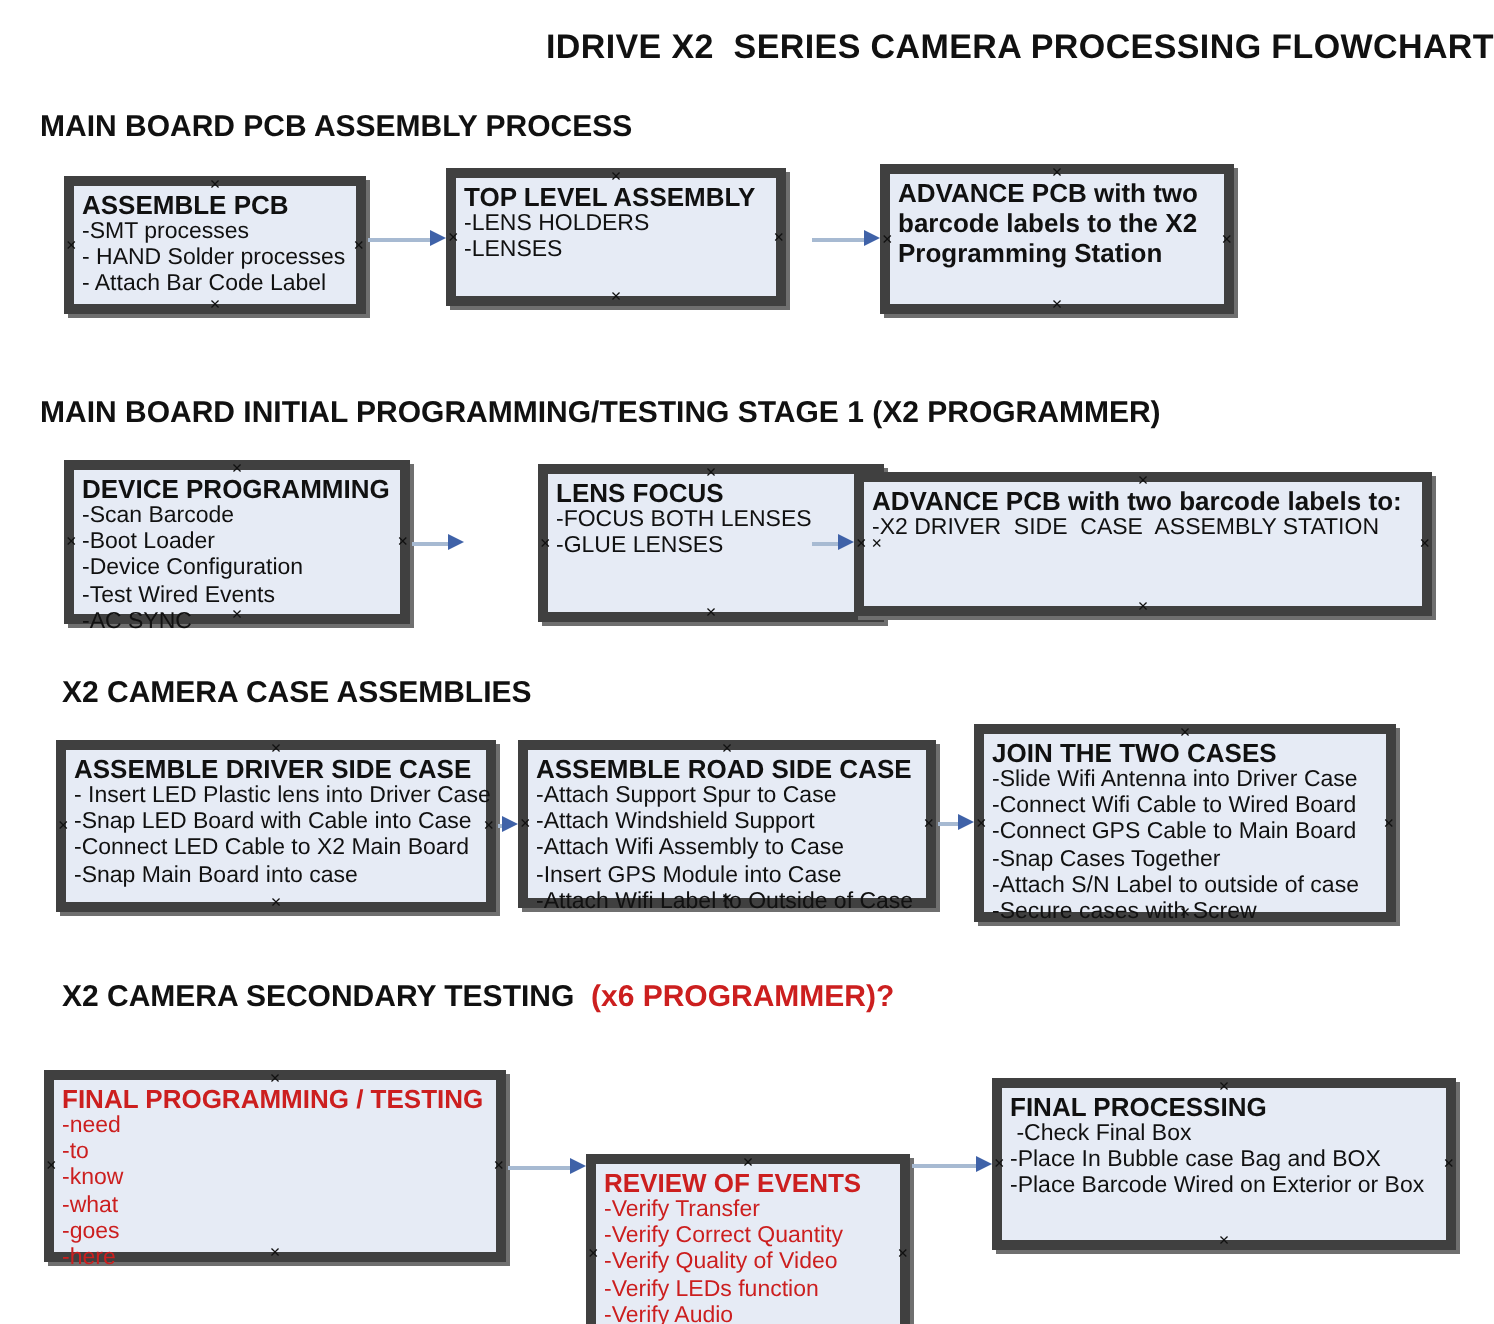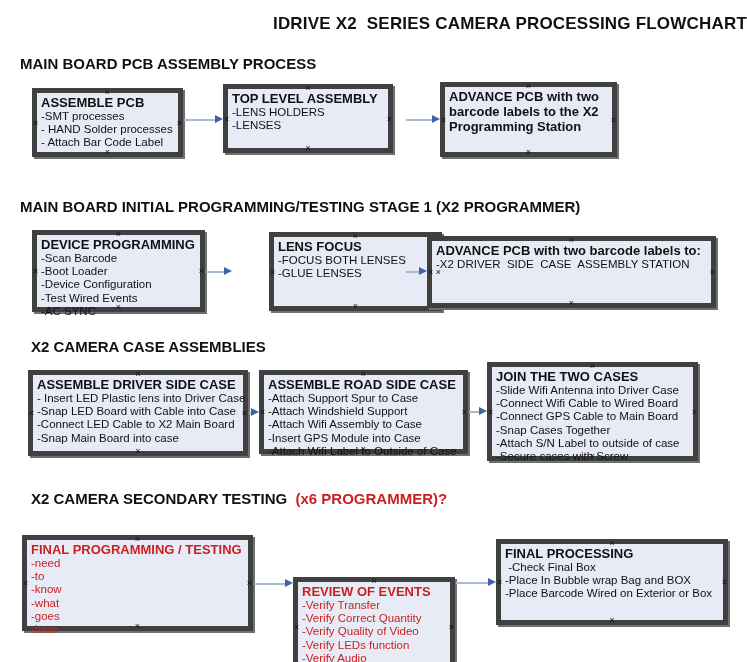--- a/index.html
+++ b/index.html
@@ -221,17 +221,17 @@
       <i class="head"></i>
     </div>
 
   <div class="box" style="left:496px;top:539px;width:232px;height:86px;">
     <span class="h ht"></span>
       <span class="h hb"></span>
       <span class="h hl"></span>
       <span class="h hr"></span>
     <div class="bt">FINAL PROCESSING</div>
     <div class="bi"> -Check Final Box</div>
-    <div class="bi">-Place In Bubble wrap Bag and BOX</div>
+    <div class="bi">-Place In Bubble case Bag and BOX</div>
     <div class="bi">-Place Barcode Wired on Exterior or Box</div>
   </div>
 
 </div>
 
 </body></html>

